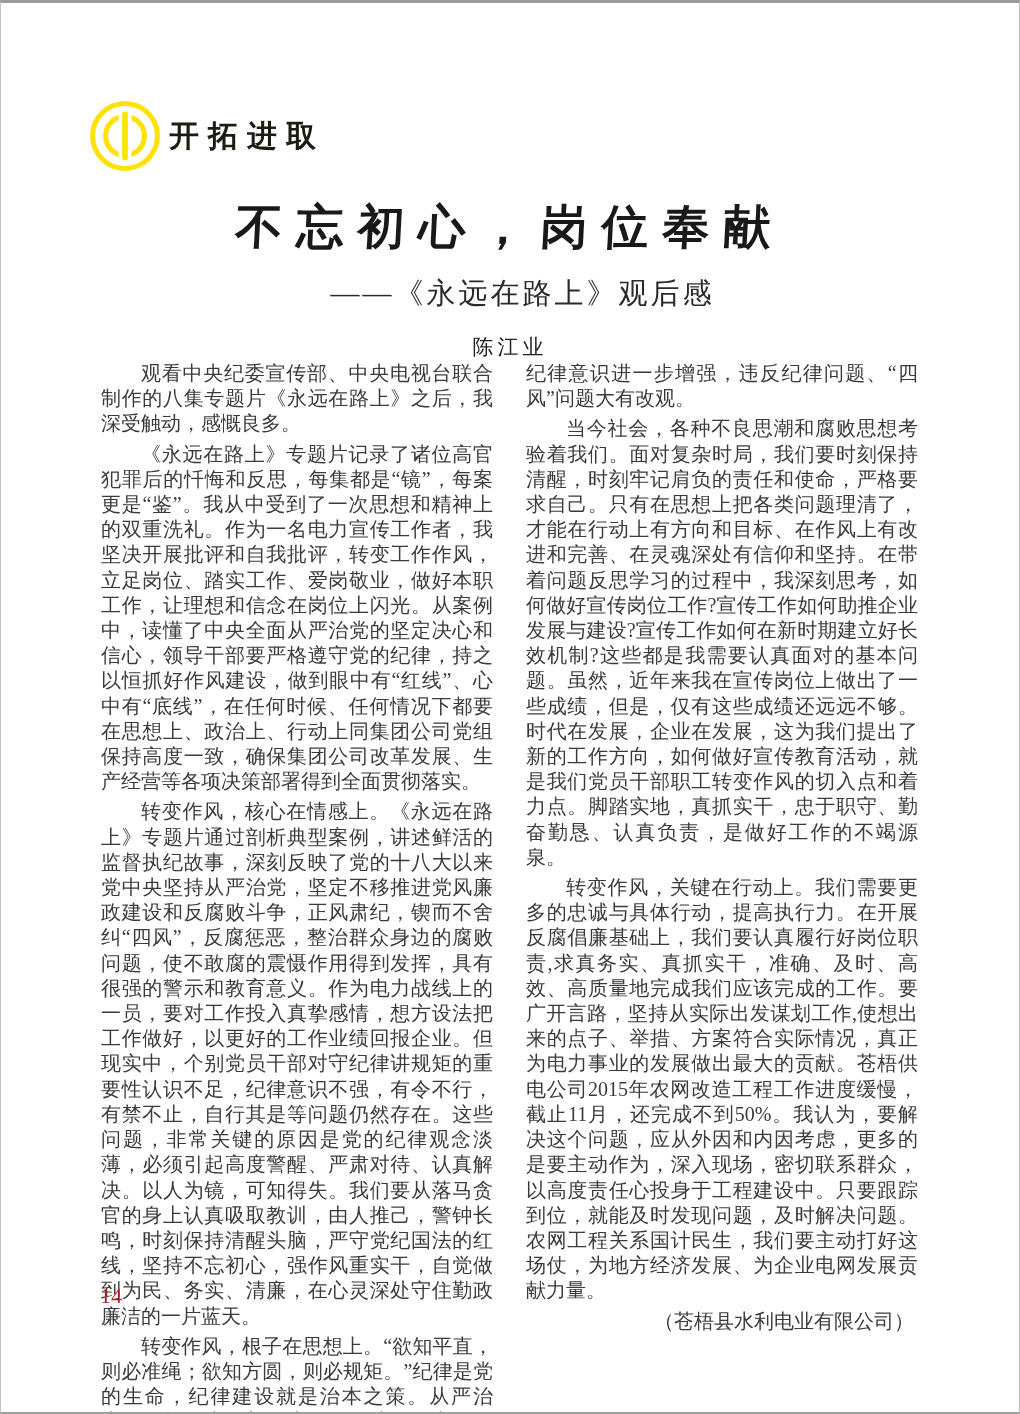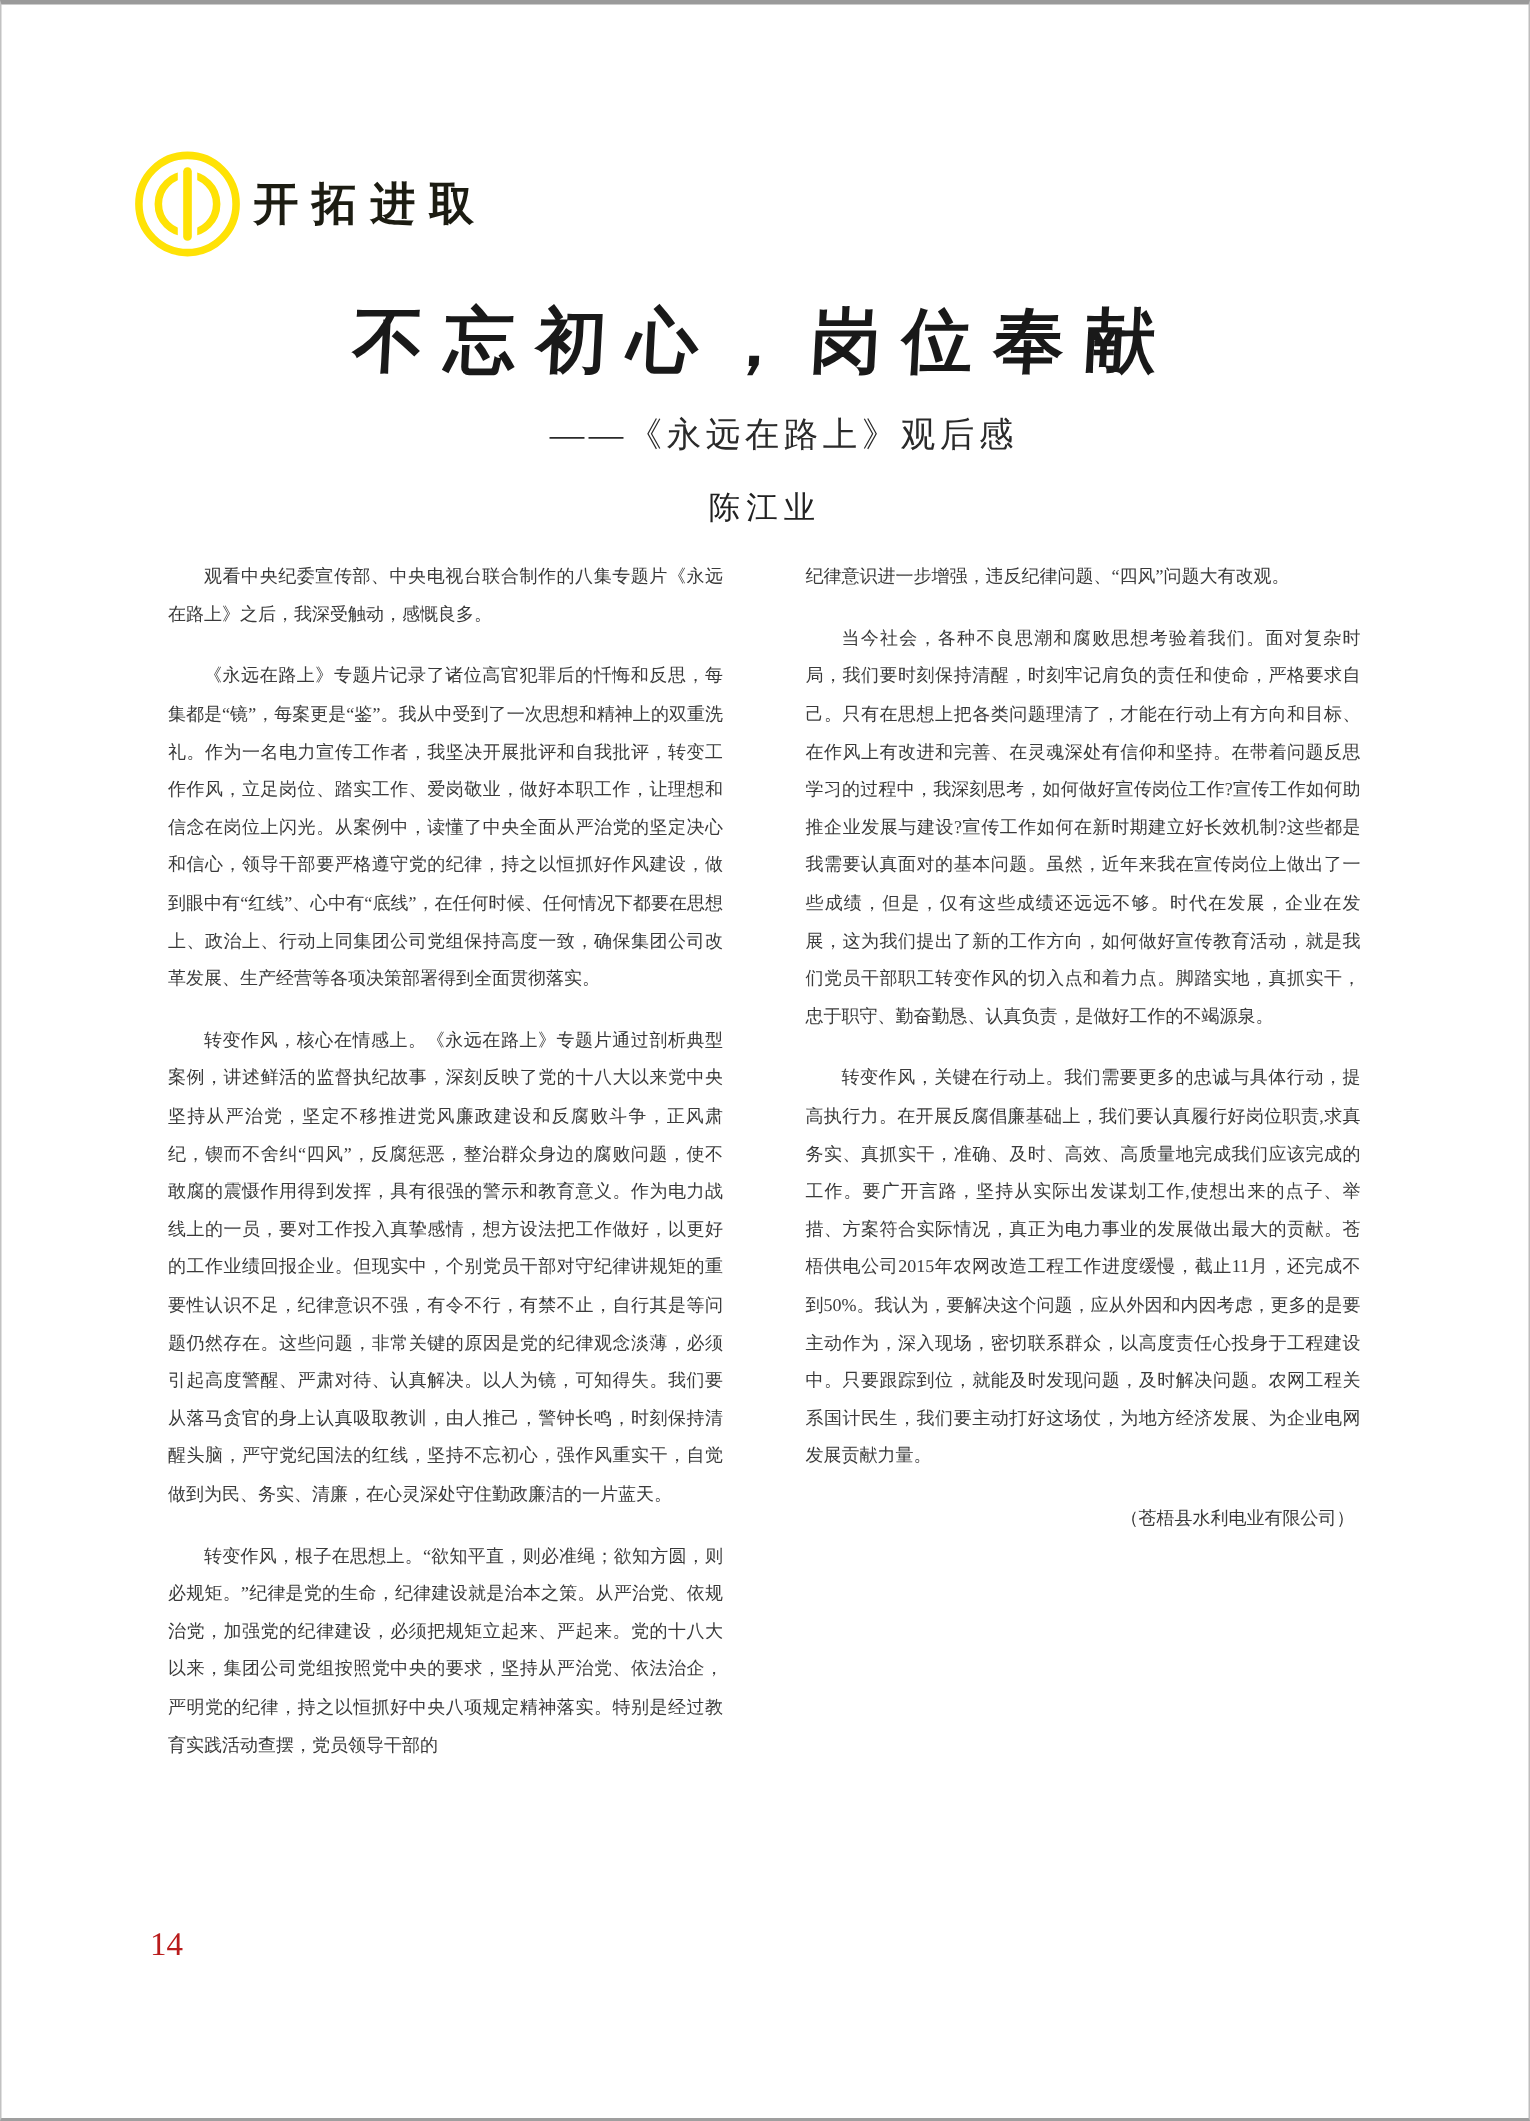--- a/index.html
+++ b/index.html
@@ -56,21 +56,21 @@
     margin: 0;
     font-size: 47px;
     font-weight: 700;
     letter-spacing: 14px;
     color: #191919;
     transform: skewX(-3deg);
     font-family: "Liberation Serif", "DejaVu Serif", serif;
   }
   .article-subtitle {
     margin-top: 15px;
-    font-size: 23px;
+    font-size: 29px;
     letter-spacing: 3px;
     color: #2a2a2a;
     padding-left: 25px;
   }
   .article-author {
     margin-top: 19px;
     font-size: 21px;
     letter-spacing: 4px;
     color: #222222;
   }
@@ -83,22 +83,22 @@
     width: 827px;
     display: flex;
     gap: 23px;
     align-items: flex-start;
   }
   .col {
     width: 402px;
     flex: 0 0 402px;
   }
   .col p {
-    margin: 16px;
-    font-size: 12px;
+    margin: 5px;
+    font-size: 20px;
     line-height: 25.2px;
     color: #3a3a3a;
     text-align: justify;
     text-justify: inter-character;
     word-break: break-all;
   }
   .col p.indent { text-indent: 2em; }
   .col p.align-right {
     text-align: right;
     padding-right: 4px;

